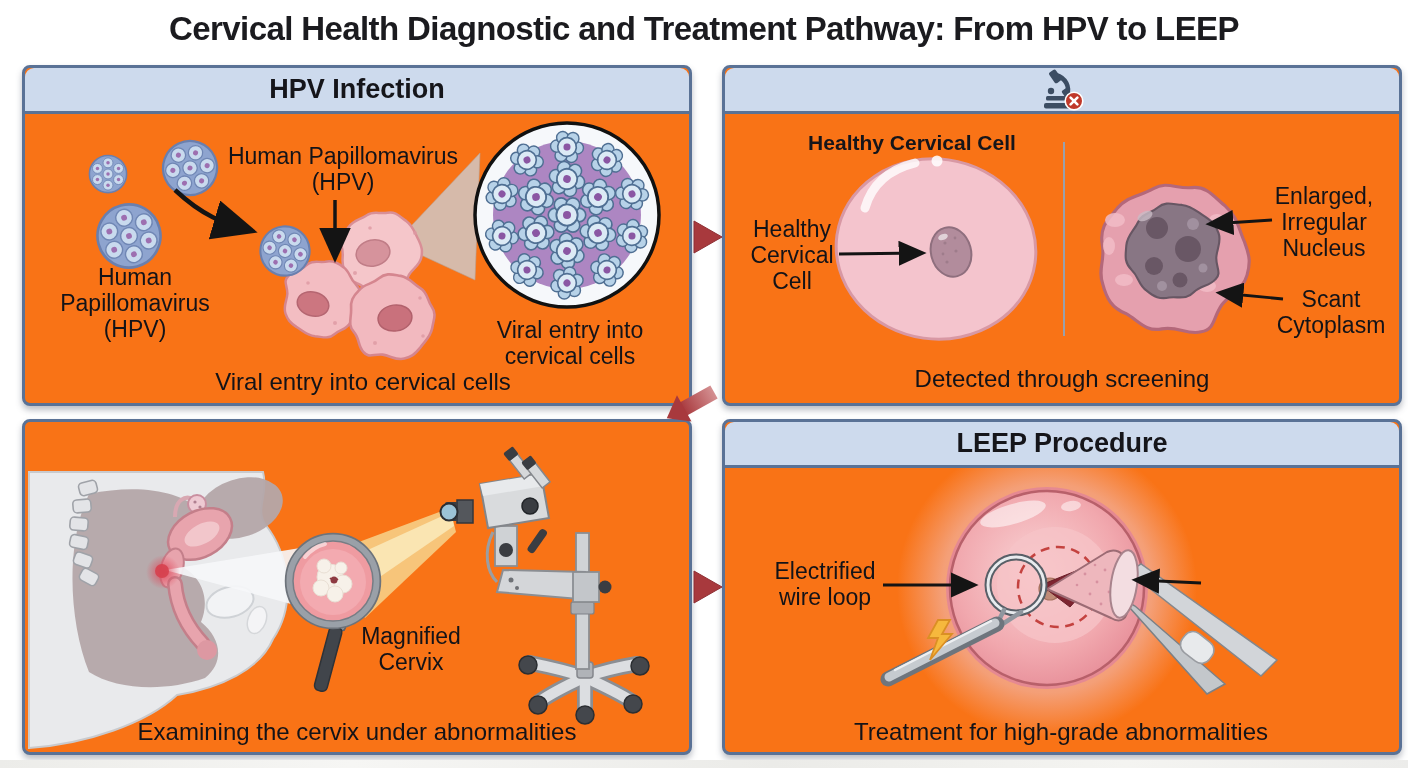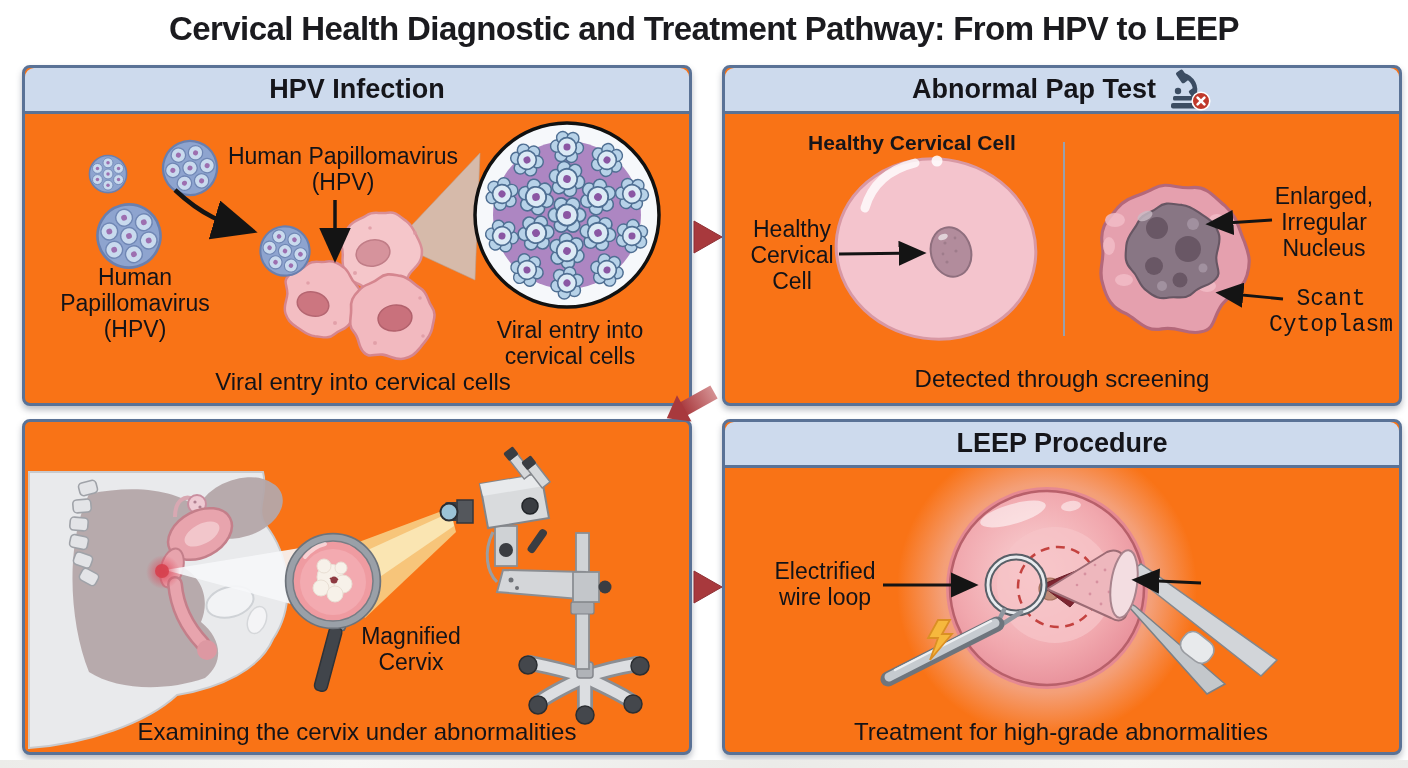--- a/index.html
+++ b/index.html
@@ -152,21 +152,20 @@
     </div>
     <div class="ann" style="left:545px;top:249px;">
       <span>Viral entry into</span>
       <span>cervical cells</span>
     </div>
     <div class="caption" style="left:338px;top:300px;">Viral entry into cervical cells</div>
   </div>
 
   <div class="panel" style="left:722px;top:65px;width:674px;height:335px;">
     <div class="phead">
-      <span>Abnormal Pap Test</span>
       <svg width="46" height="42" viewBox="0 0 46 42">
         <g fill="none" stroke="#3c4d63" stroke-width="4.5" stroke-linecap="round">
           <path d="M17,6 C27,9 31,18 28,26"></path>
         </g>
         <rect x="12" y="1" width="8" height="13" rx="2" fill="#3c4d63" transform="rotate(-35 16 7)"></rect>
         <rect x="24" y="20" width="7" height="9" rx="1.5" fill="#3c4d63" transform="rotate(-35 27 24)"></rect>
         <circle cx="12" cy="22" r="3.2" fill="#3c4d63"></circle>
         <rect x="7" y="27" width="24" height="4.5" rx="1.5" fill="#3c4d63"></rect>
         <rect x="5" y="34" width="27" height="5.5" rx="2" fill="#3c4d63"></rect>
         <circle cx="35" cy="32" r="8.8" fill="#c0392b" stroke="#ffffff" stroke-width="1.6"></circle>
@@ -236,21 +235,21 @@
     <div class="ann" style="left:67px;top:148px;">
       <span>Healthy</span>
       <span>Cervical</span>
       <span>Cell</span>
     </div>
     <div class="ann" style="left:599px;top:115px;">
       <span>Enlarged,</span>
       <span>Irregular</span>
       <span>Nucleus</span>
     </div>
-    <div class="ann" style="left:606px;top:218px;font-family:Liberation Mono, monospace;">
+    <div class="ann" style="left:606px;top:218px;">
       <span>Scant</span>
       <span>Cytoplasm</span>
     </div>
     <div class="caption" style="left:337px;top:297px;">Detected through screening</div>
   </div>
 
   <div class="panel" style="left:22px;top:419px;width:664px;height:330px;">
     <svg class="psvg" width="664" height="330" viewBox="0 0 664 330">
       <defs>
         <radialGradient id="cglow" cx="50%" cy="50%" r="50%">

